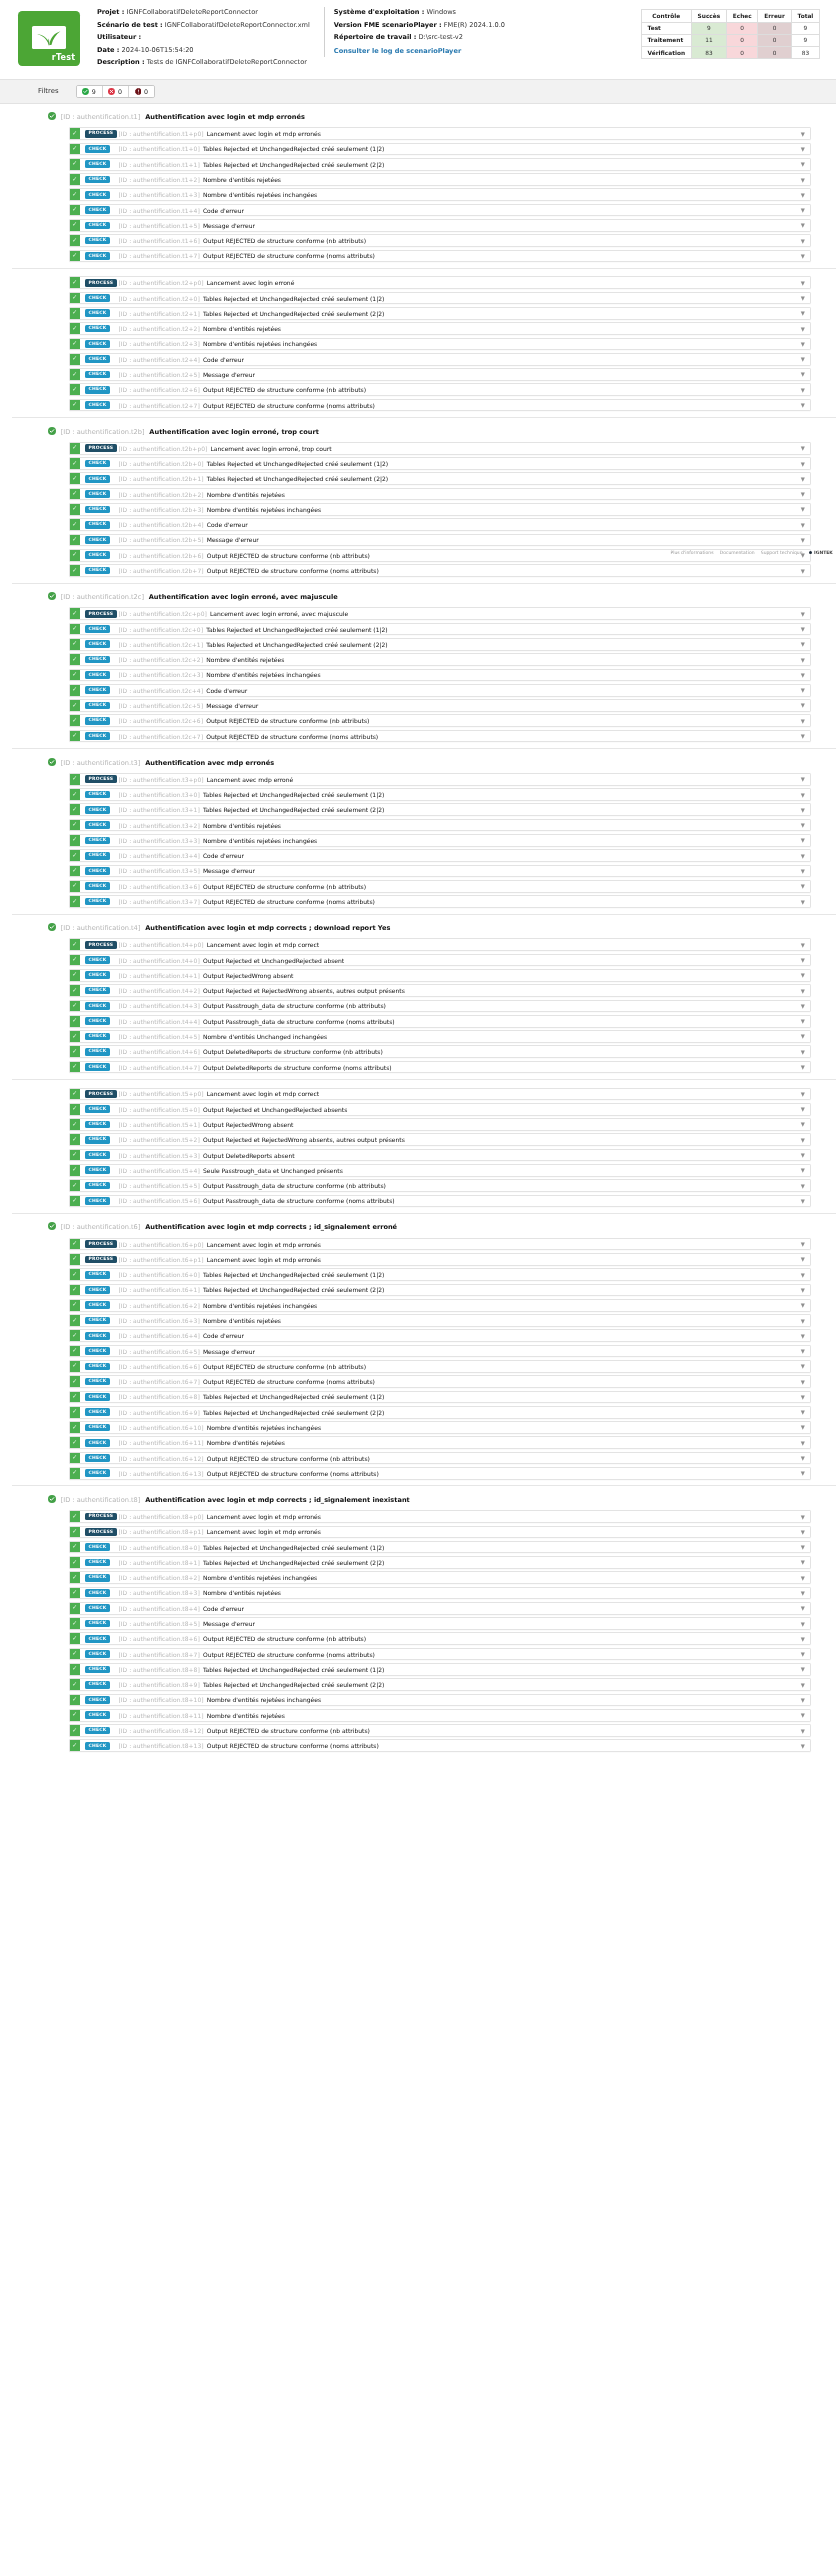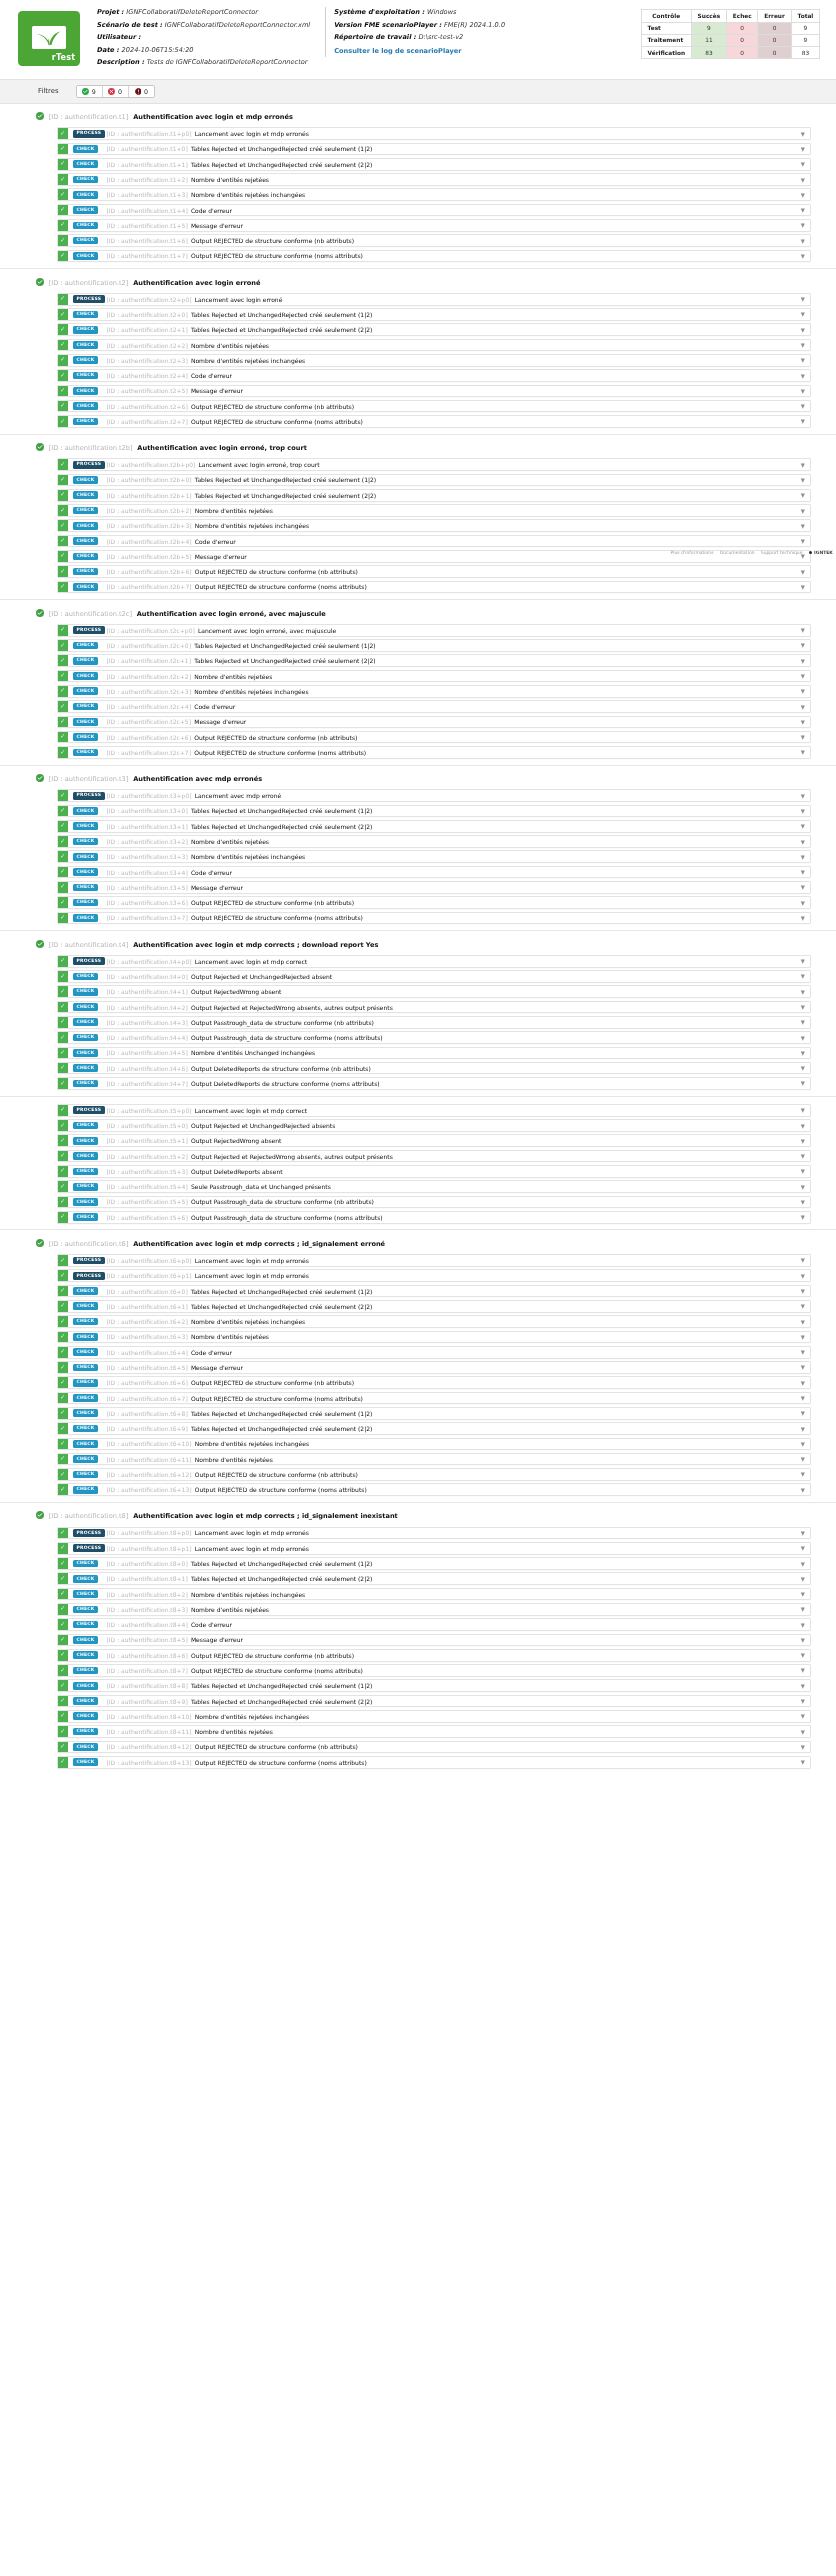--- a/index.html
+++ b/index.html
@@ -59,21 +59,21 @@
     padding: 2.1px 8.5px 2.1px 8.5px;
     font-size: 6.6px;
     line-height: 1.15;
   }
   .info-col.left { flex: 0 0 219px; }
   .info-col.mid {
     flex: 0 0 174px;
     border-left: 0.5px solid #cfcfcf;
     margin-left: 6px;
   }
-  .info-line { margin: 0 0 4.8px 0; white-space: nowrap; font-style: italic; }
+  .info-line { margin: 0 0 4.8px 0; white-space: nowrap; }
   .info-line b { font-weight: bold; color: #111; }
   .info-line span { color: #333; }
   .loglink {
     color: #2a7ab0;
     font-weight: bold;
     font-size: 6.6px;
     text-decoration: none;
     display: inline-block;
     margin-top: 1.1px;
   }
@@ -127,21 +127,21 @@
     background: #ffffff;
     border-right: 0.5px solid #d4d4d4;
     cursor: pointer;
     color: #222;
   }
   .filter-btn:last-child { border-right: none; }
 
   .ico { width: 6.9px; height: 6.9px; display: inline-block; flex: 0 0 6.9px; }
 
   
-  .report-body { padding: 0 0 21px 0; }
+  .report-body { padding: 0 0 21px 12px; }
   .test-section { padding: 7.4px 0 3.2px 0; }
   .test-section + .test-section { border-top: 0.5px solid #e6e6e6; }
 
   .section-head {
     display: flex;
     align-items: center;
     gap: 4.8px;
     padding: 1.1px 0 5.3px 36px;
   }
   .section-head .sid {
@@ -477,28 +477,20 @@
           </div>
           <div class="step-text">
             <span class="rid">[ID : authentification.t1+7]</span>
             <span class="rlabel">Output REJECTED de structure conforme (noms attributs)</span>
           </div>
           <div class="step-chevron">▼</div>
         </div>
       </div>
     </div>
     <div class="test-section">
-      <div class="section-head">
-        <span><svg viewBox="0 0 16 16" width="8" height="8">
-            <circle cx="8" cy="8" r="8" fill="#43a047"></circle>
-            <path d="M4.2 8.2l2.4 2.4 5-5.2" stroke="#fff" stroke-width="2" fill="none" stroke-linecap="round" stroke-linejoin="round"></path>
-          </svg></span>
-        <span class="sid">[ID : authentification.t2]</span>
-        <span class="stitle">Authentification avec login erroné</span>
-      </div>
       <div class="step-list">
         <div class="step-row">
           <div class="step-status">✓</div>
           <div class="step-badge-cell">
             <span class="badge process">PROCESS</span>
           </div>
           <div class="step-text">
             <span class="rid">[ID : authentification.t2+p0]</span>
             <span class="rlabel">Lancement avec login erroné</span>
           </div>

